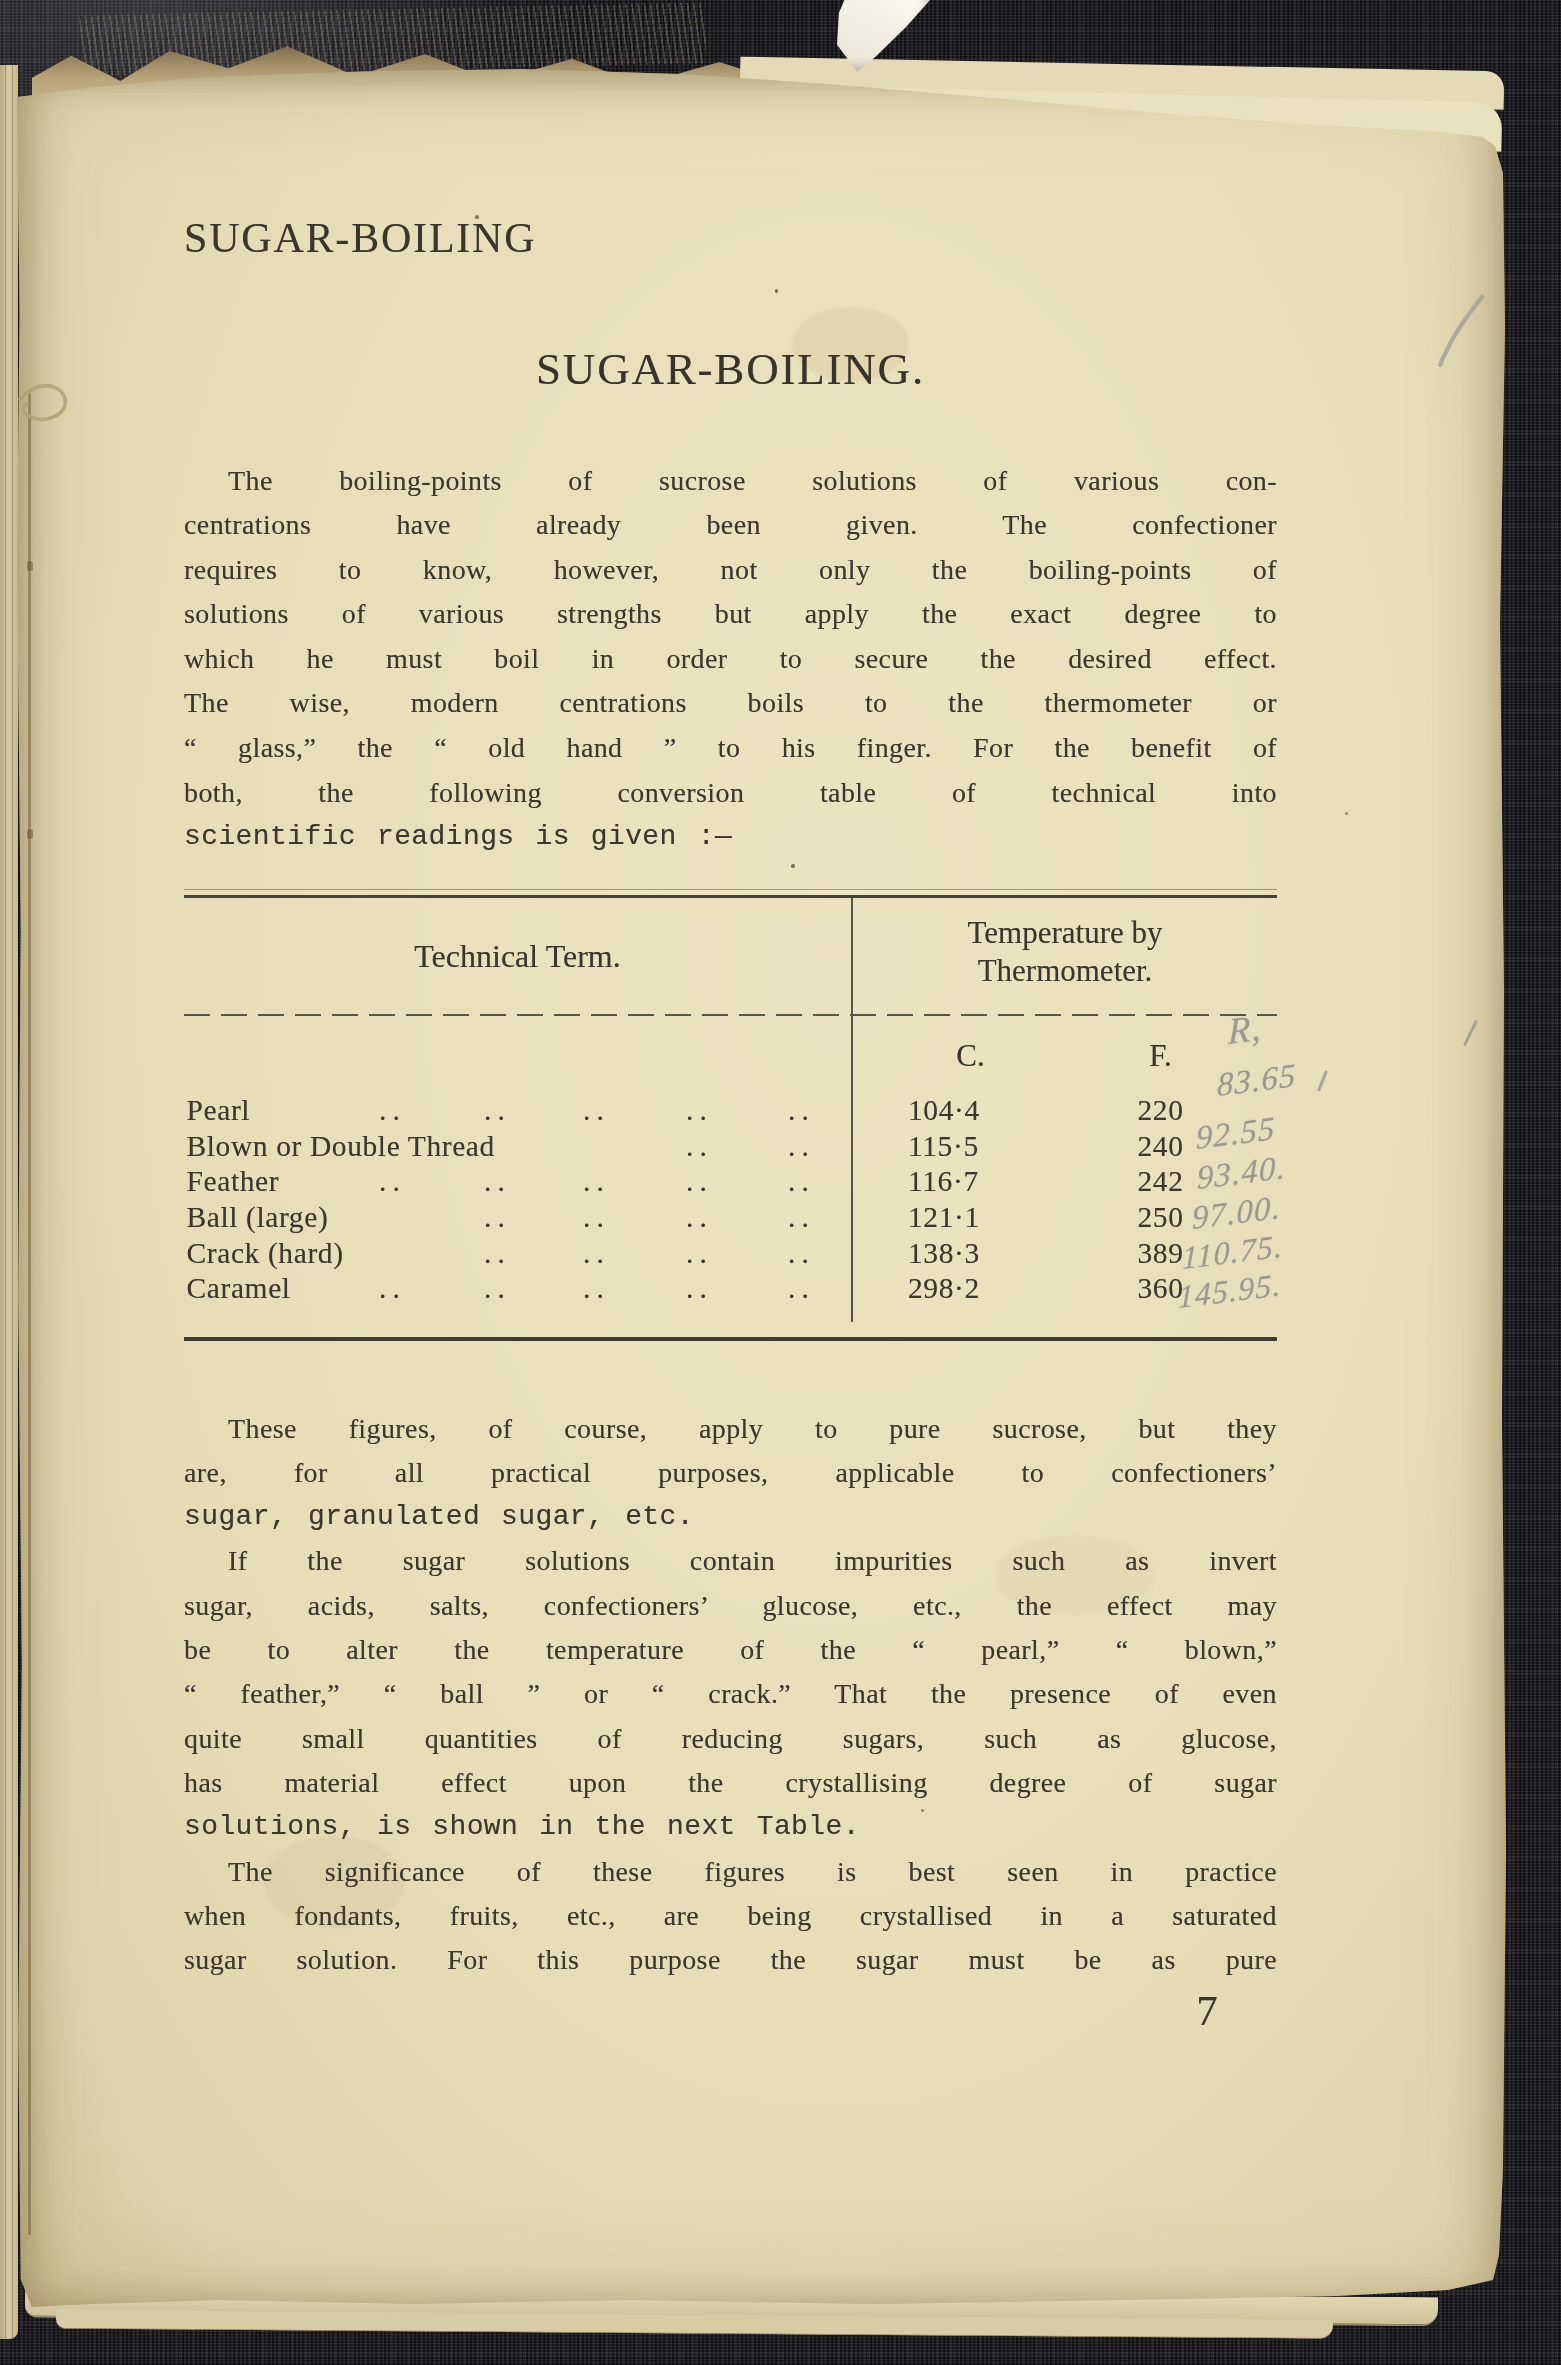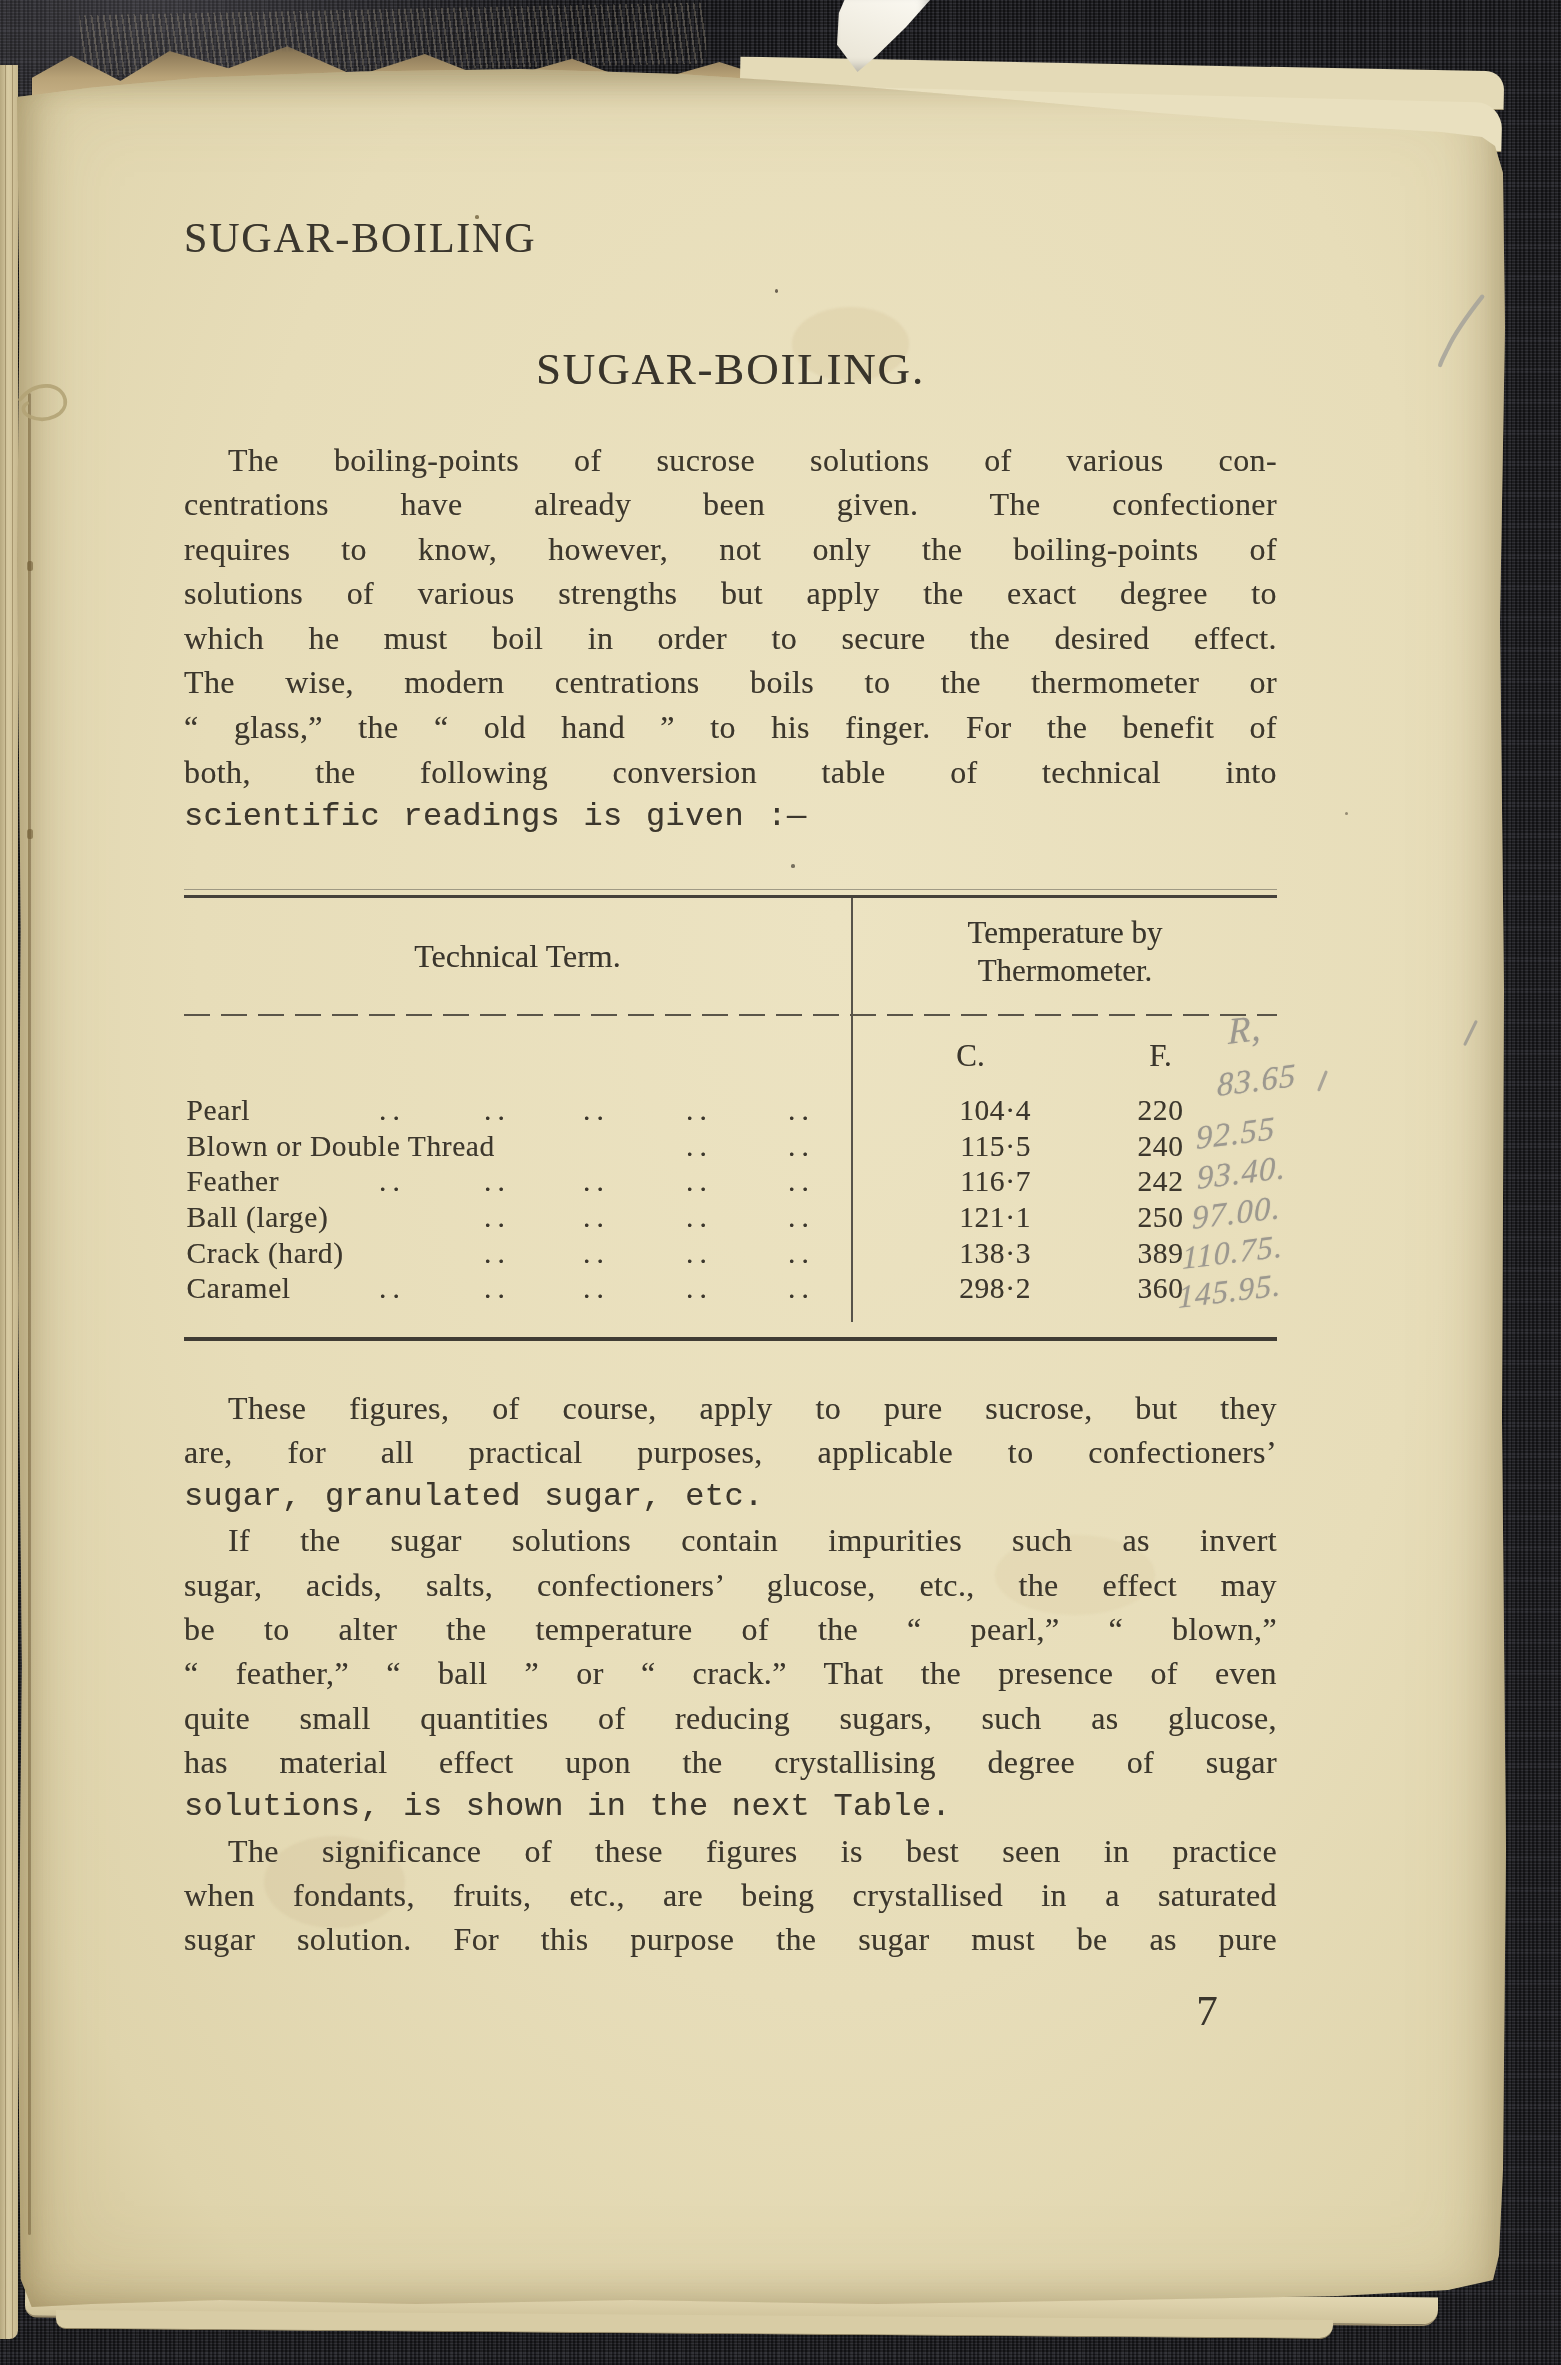--- a/index.html
+++ b/index.html
@@ -81,40 +81,41 @@
   .print{color:#3c372d;text-shadow:0 0 0.6px rgba(60,54,40,.45);}
   .rhead{
     left:184px;top:214px;width:1093px;
     font-size:42px;letter-spacing:1.8px;color:#3a362d;
   }
   .stitle{
     left:184px;top:343px;width:1093px;text-align:center;
     font-size:45px;letter-spacing:1.8px;color:#38342b;
   }
   .bl{
-    left:184px;width:1093px;height:41px;font-size:32px;line-height:39px;
+    left:184px;width:1093px;height:41px;font-size:28px;line-height:39px;
     letter-spacing:0.4px;word-spacing:3.7px;
     text-align:justify;text-align-last:justify;white-space:normal;
     box-sizing:border-box;
+    margin-top:20px;
   }
   .bl.last{text-align-last:left;font-family:Liberation Mono, monospace;}
   .bl.ind{padding-left:44px;}
 
   
   .rule{background:#45413a;}
   .dashed-rule{
     left:184px;top:1014px;width:1093px;height:1.8px;
     background:repeating-linear-gradient(90deg,#5a5549 0 26px,transparent 26px 37px);
   }
   .th{font-size:32px;text-align:center;color:#3a362d;}
   .subh{font-size:31px;text-align:center;color:#3a362d;}
   .trow{left:184px;width:1093px;height:36px;font-size:29.5px;letter-spacing:0.6px;color:#3c372d;text-decoration:underline;}
   .trow .term{position:absolute;left:2.5px;top:0;}
   .ld{position:absolute;top:0;letter-spacing:6.1px;font-size:29.5px;}
-  .cval{position:absolute;left:724px;width:123px;text-align:right;top:0;}
+  .cval{position:absolute;left:724px;width:123px;text-align:left;top:0;}
   .fval{position:absolute;left:915px;width:123px;text-align:center;top:0;}
 
   
   .pencil{
     color:#96938c;font-style:italic;letter-spacing:1.2px;opacity:.92;
     font-size:33px;transform:rotate(-7deg) skewX(-7deg);transform-origin:left bottom;
     text-shadow:0 0 1.2px rgba(150,147,140,.5);
   }
   .ptick{background:#9d9a92;border-radius:1.8px;opacity:.85;}
 

